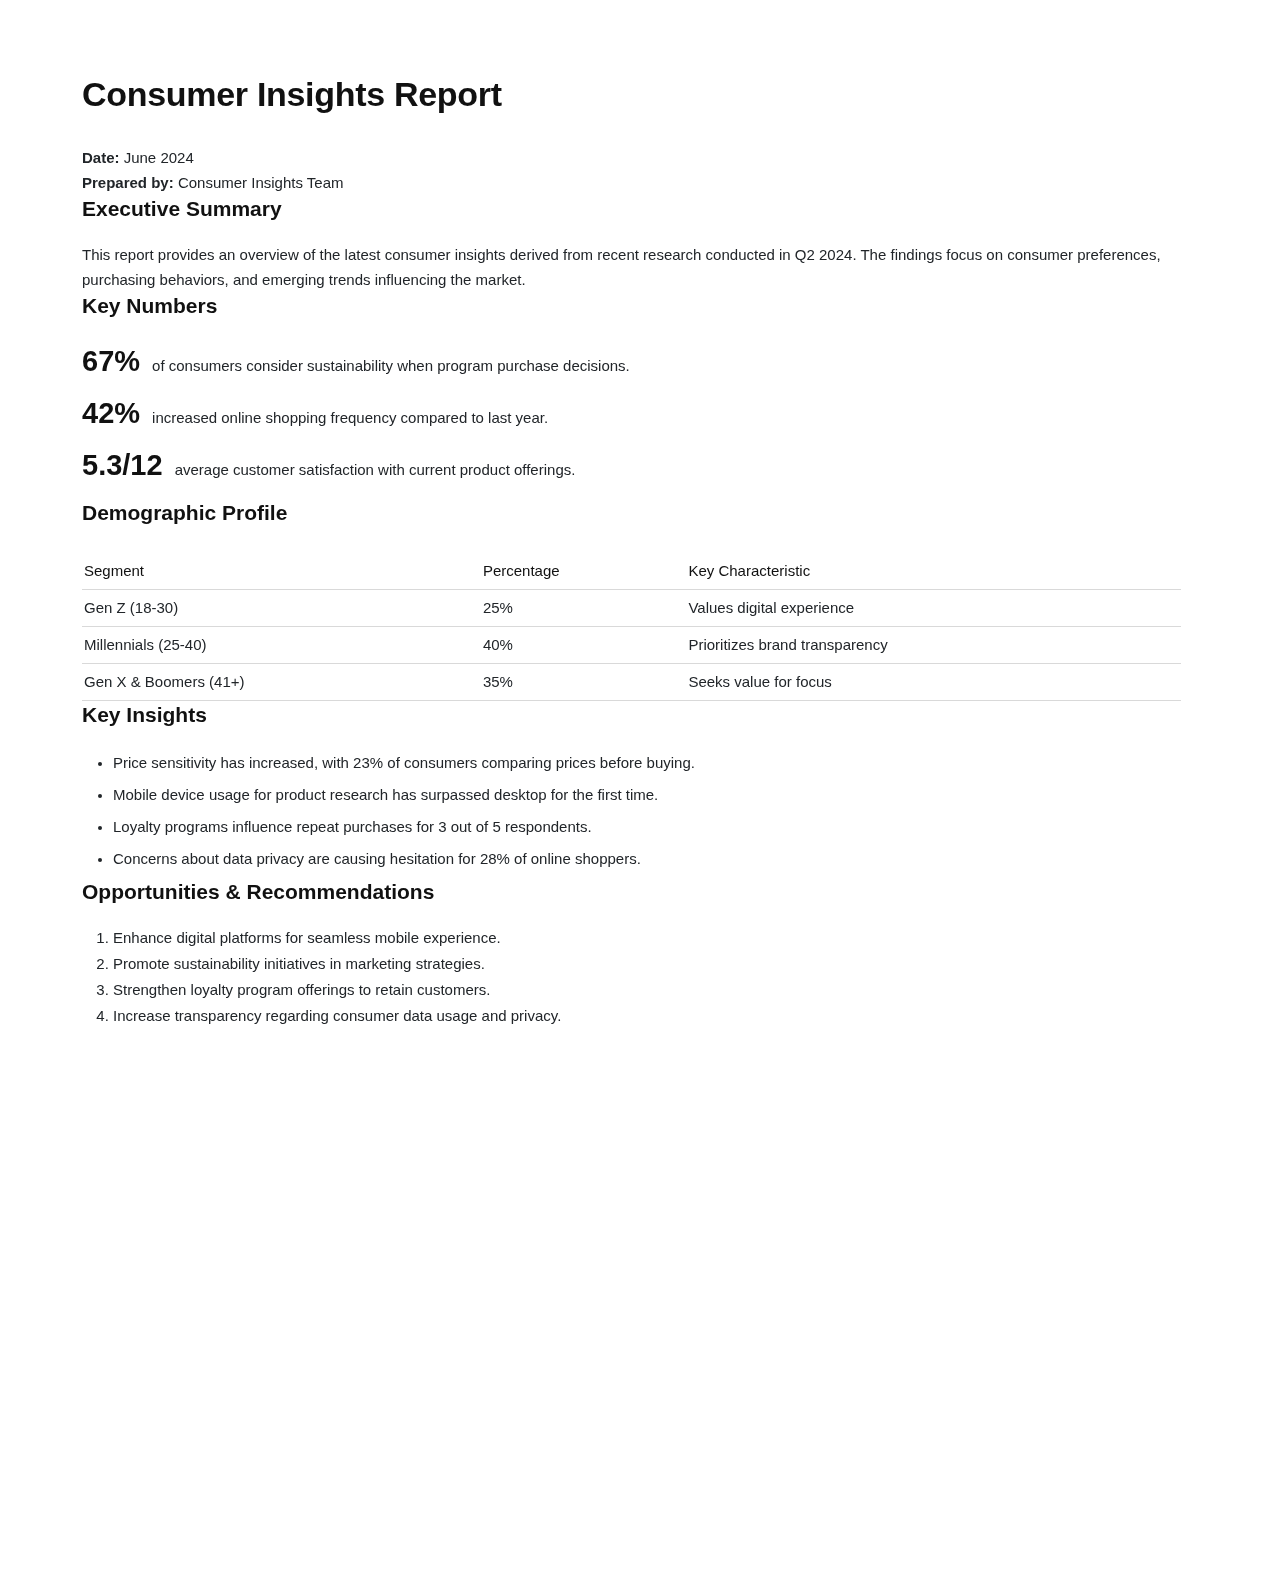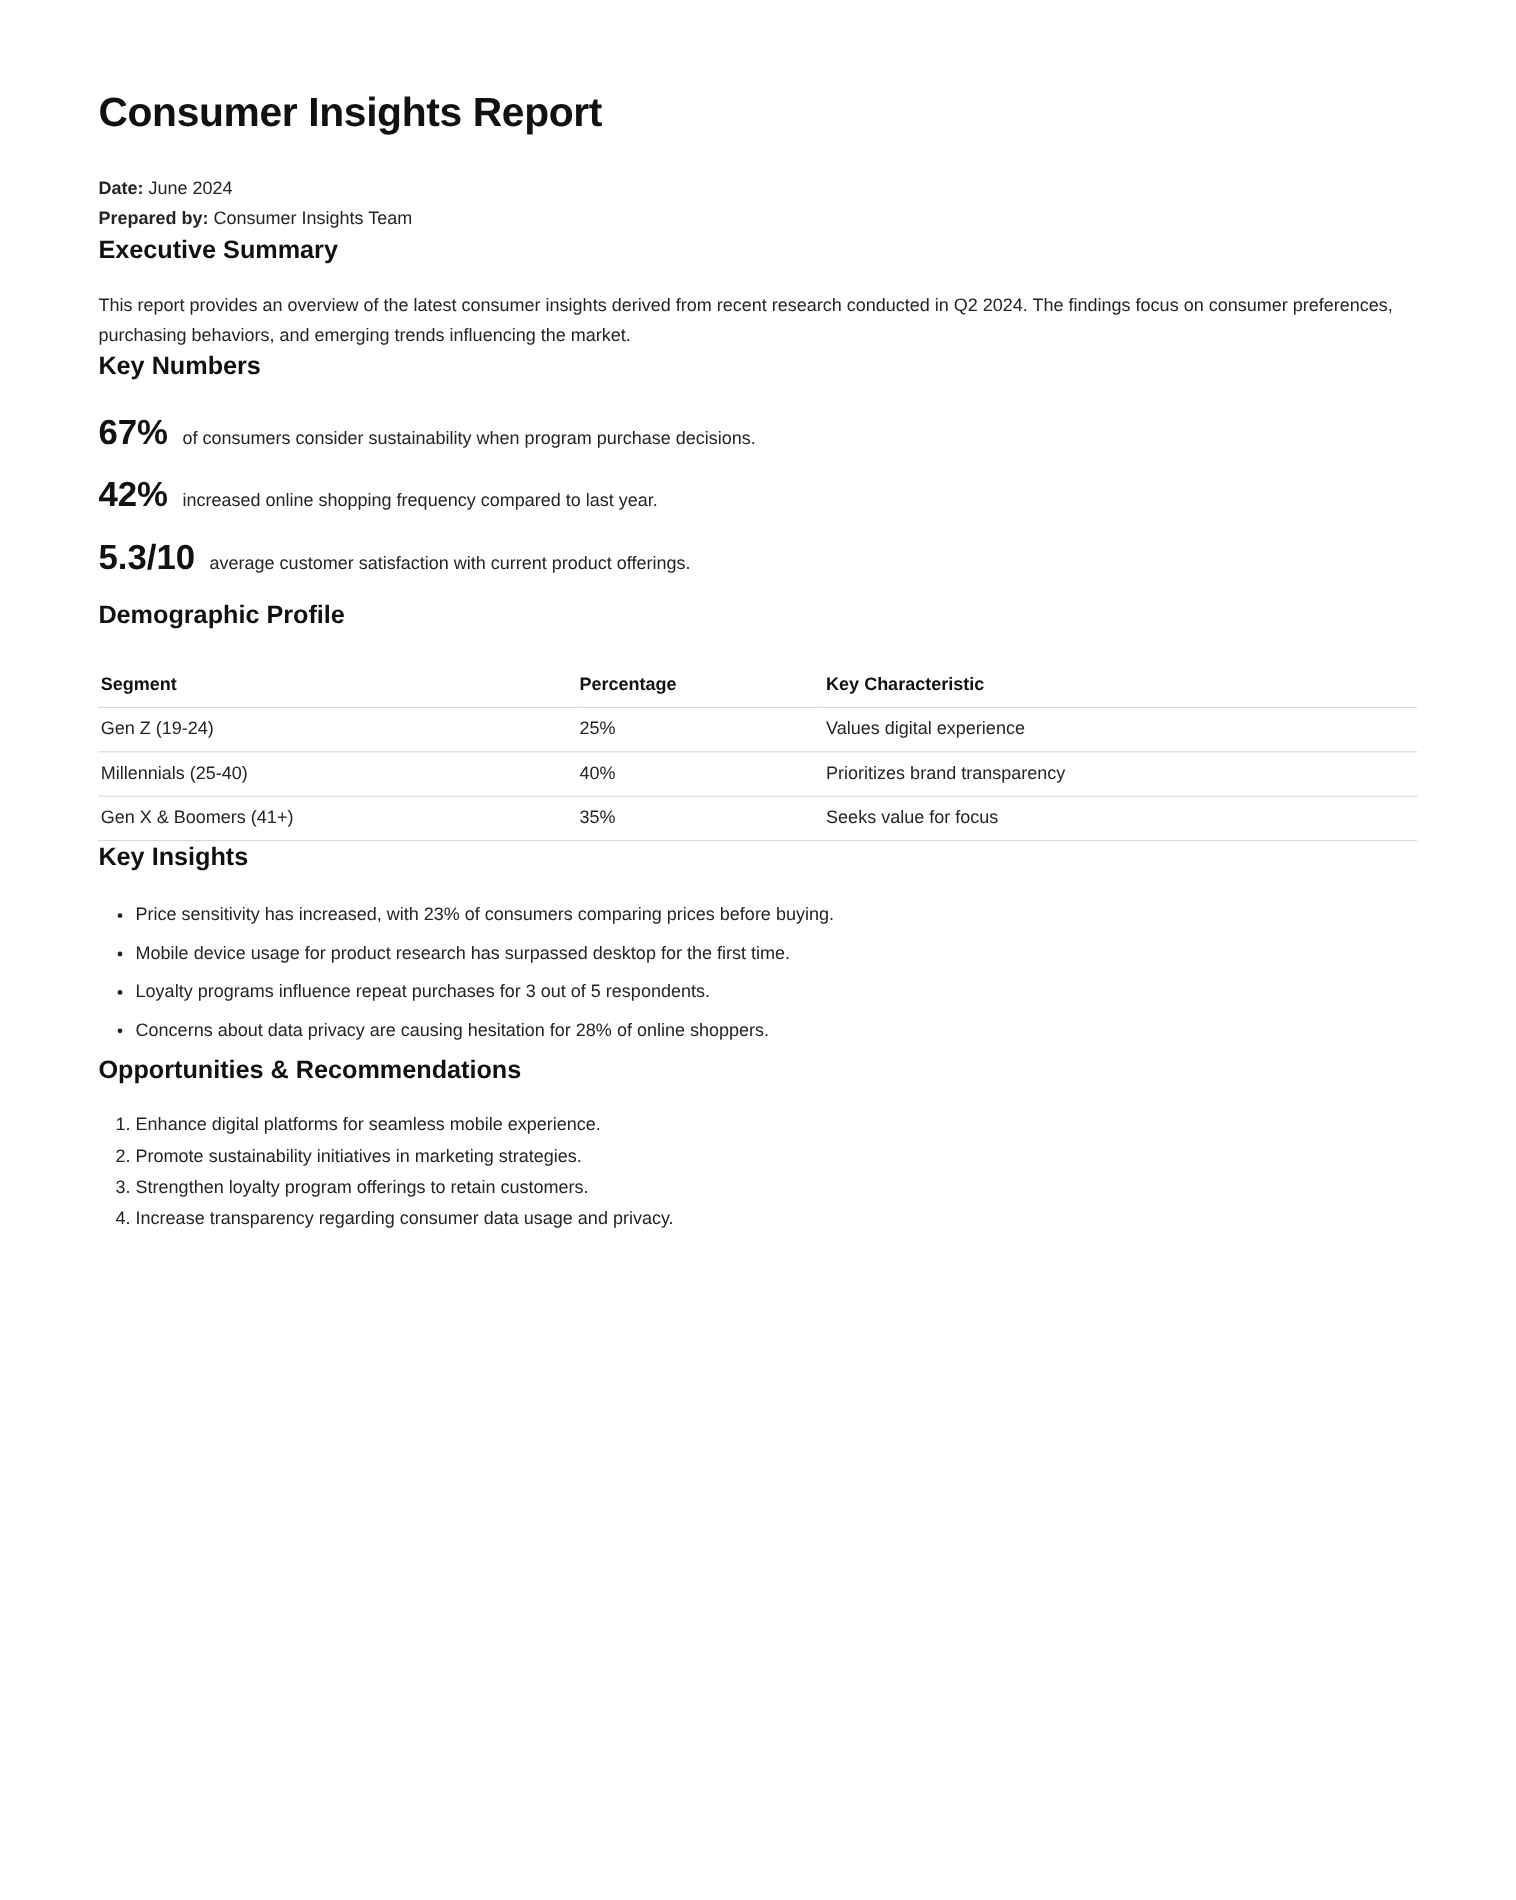--- a/index.html
+++ b/index.html
@@ -57,21 +57,21 @@
   .key-number-desc { font-size: 15px; line-height: 20px; }
 
   table.demo-table {
     width: 100%;
     border-collapse: collapse;
     margin-top: 26px;
   }
   .demo-table th {
     text-align: left;
     font-size: 15px;
-    font-weight: 700;
+    font-weight: 400;
     color: #111111;
     padding: 9px 8px 10px 2px;
     border-bottom: 1px solid #d9d9d9;
   }
   .demo-table td {
     font-size: 15px;
     padding: 9px 8px 10px 2px;
     border-bottom: 1px solid #d9d9d9;
   }
 
@@ -120,42 +120,42 @@
 
   <div class="key-number-row">
     <span class="key-number-value">67%</span>
     <span class="key-number-desc">of consumers consider sustainability when program purchase decisions.</span>
   </div>
   <div class="key-number-row">
     <span class="key-number-value">42%</span>
     <span class="key-number-desc">increased online shopping frequency compared to last year.</span>
   </div>
   <div class="key-number-row">
-    <span class="key-number-value">5.3/10</span>
+    <span class="key-number-value">5.3/12</span>
     <span class="key-number-desc">average customer satisfaction with current product offerings.</span>
   </div>
 
   <h2 class="section-heading">Demographic Profile</h2>
 
   <table class="demo-table">
     <colgroup>
       <col style="width:36.3%">
       <col style="width:18.7%">
       <col style="width:45%">
     </colgroup>
     <thead>
       <tr>
         <th>Segment</th>
         <th>Percentage</th>
         <th>Key Characteristic</th>
       </tr>
     </thead>
     <tbody>
       <tr>
-        <td>Gen Z (19-24)</td>
+        <td>Gen Z (18-30)</td>
         <td>25%</td>
         <td>Values digital experience</td>
       </tr>
       <tr>
         <td>Millennials (25-40)</td>
         <td>40%</td>
         <td>Prioritizes brand transparency</td>
       </tr>
       <tr>
         <td>Gen X &amp; Boomers (41+)</td>

